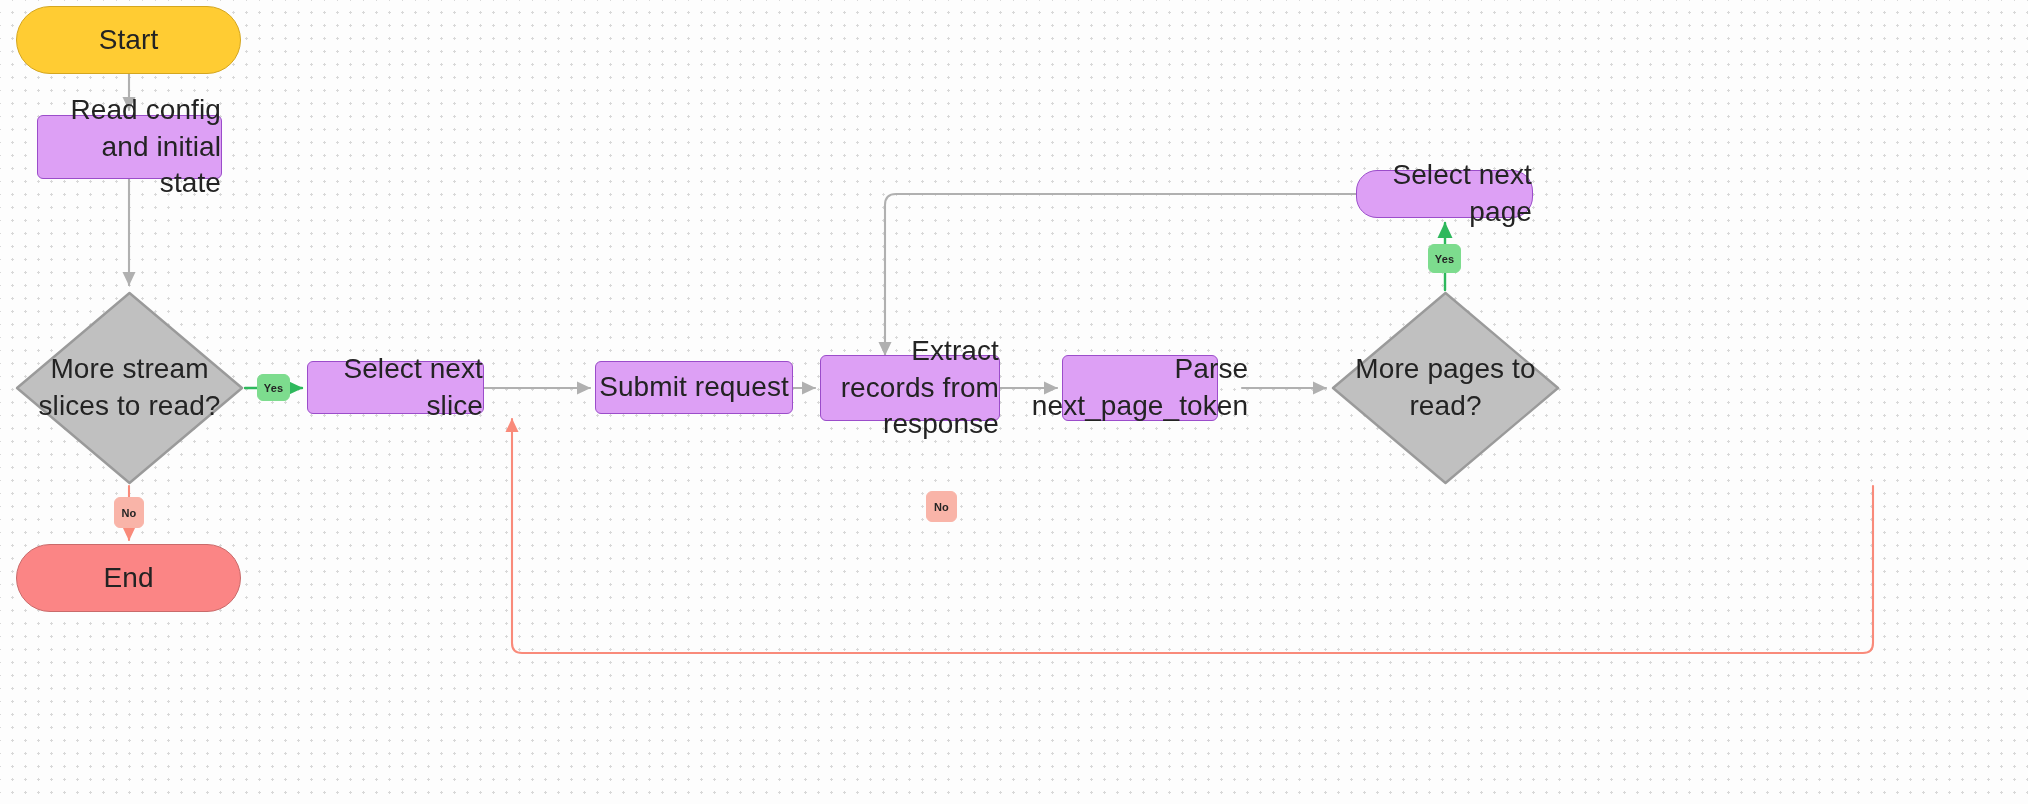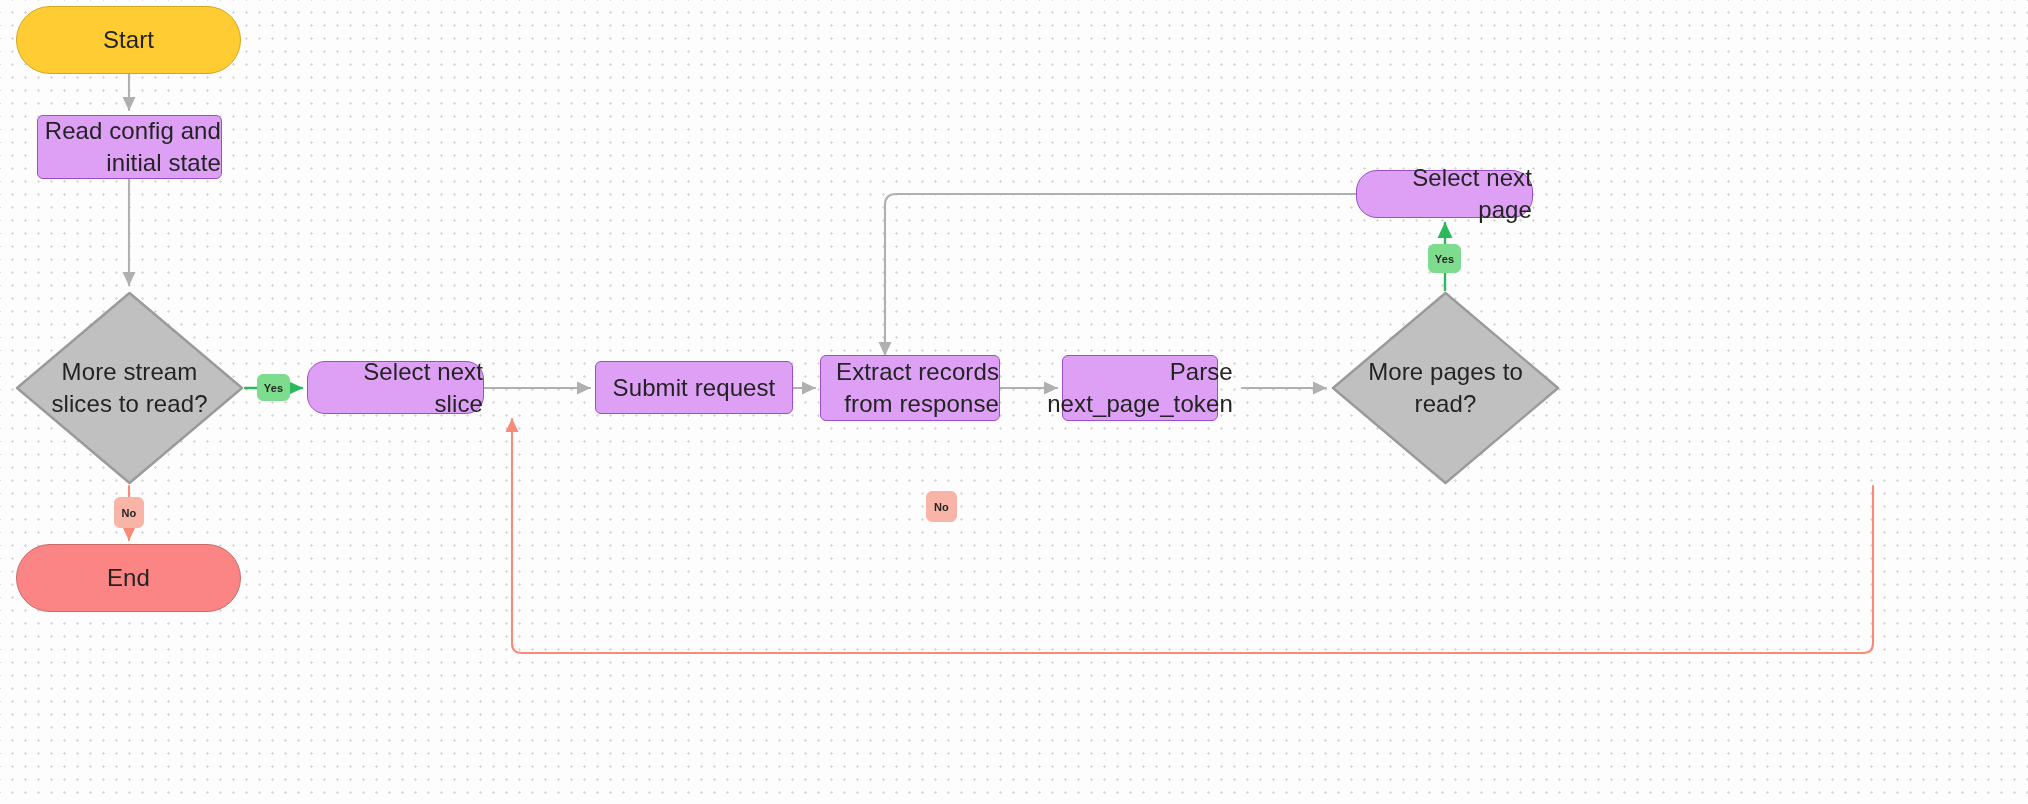--- a/index.html
+++ b/index.html
@@ -27,21 +27,21 @@
     pointer-events: none;
   }
   .node {
     position: absolute;
     box-sizing: border-box;
     display: flex;
     align-items: center;
     justify-content: center;
     text-align: center;
     color: #232323;
-    font-size: 24px;
+    font-size: 28px;
     line-height: 1.32;
     letter-spacing: .1px;
     z-index: 5;
   }
   .node-terminal {
     border-radius: 34px;
     border: 1.6px solid;
   }
   .node-process {
     border-radius: 6px;
@@ -135,21 +135,21 @@
     <span>Read config and initial state</span>
   </div>
 
   <div class="node node-decision" style="left:14px; top:290px; width:231px; height:196px;">
     <svg class="dia-shape" viewBox="0 0 231 196" preserveAspectRatio="none">
       <path d="M115.5,3 L228,98 L115.5,193 L3,98 Z" fill="#c0c0c0" stroke="#9a9a9a" stroke-width="2.4" stroke-linejoin="round"></path>
     </svg>
     <span class="dia-label">More stream slices to read?</span>
   </div>
 
-  <div class="node node-process" style="left:307px; top:361px; width:177px; height:53px; background:#dda0f5; border-color:#9b4dca;border-radius:18px;">
+  <div class="node node-process" style="left:307px; top:361px; width:177px; height:53px; background:#dda0f5; border-color:#9b4dca;">
     <span>Select next slice</span>
   </div>
 
   <div class="node node-process" style="left:595px; top:361px; width:198px; height:53px; background:#dda0f5; border-color:#9b4dca;">
     <span>Submit request</span>
   </div>
 
   <div class="node node-process" style="left:820px; top:355px; width:180px; height:66px; background:#dda0f5; border-color:#9b4dca;">
     <span>Extract records from response</span>
   </div>

